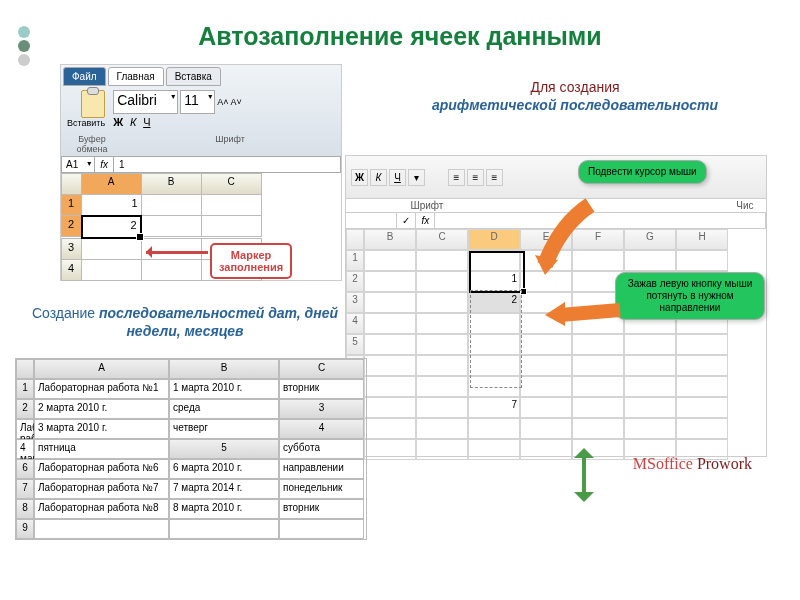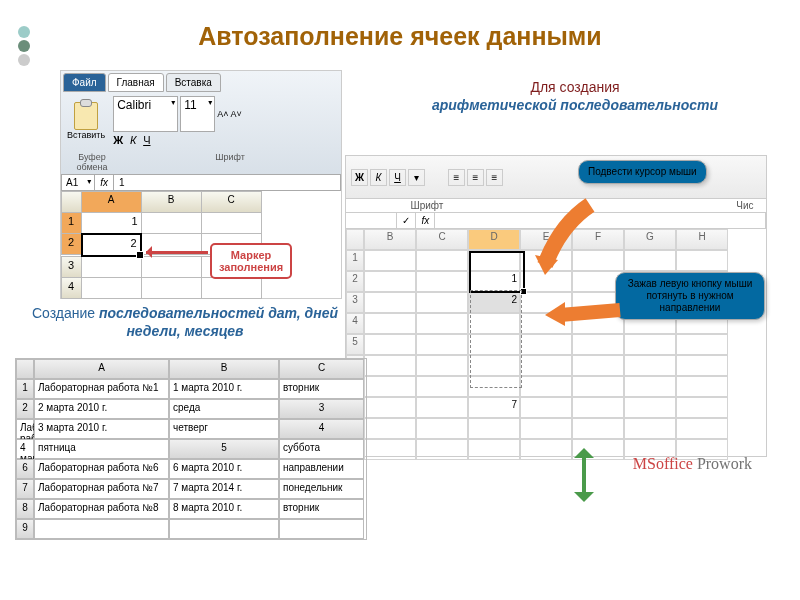--- a/index.html
+++ b/index.html
@@ -1,31 +1,31 @@
 <!DOCTYPE html>
 <html><head>
 <meta charset="utf-8">
 <style>
 body{margin:0;font-family:Arial,sans-serif;background:#fff;width:800px;height:600px;position:relative;overflow:hidden}
 .bullets{position:absolute;left:18px;top:24px}
 .bullets div{width:12px;height:12px;border-radius:50%;margin:2px 0}
 .b1{background:#9cccc8}.b2{background:#6b8e7a}.b3{background:#ccc}
-.title{text-align:center;font-size:25px;font-weight:bold;padding-top:22px;color:#a16207}
-.screenshot1{position:absolute;left:60px;top:70px;width:280px;border:1px solid #ccc;font-size:10px}
+.title{text-align:center;font-size:25px;font-weight:bold;padding-top:22px;color:#15803d}
+.screenshot1{position:absolute;left:60px;top:64px;width:280px;border:1px solid #ccc;font-size:10px}
 .ribbon{background:linear-gradient(#f0f4f8,#d8e0e8);padding:2px}
 .tabs{display:flex;gap:2px;font-size:10px}
 .tab{padding:3px 8px;border:1px solid #aaa;border-radius:3px 3px 0 0;background:#e8ecf0}
 .tab.file{background:#2a6398;color:#fff}
 .tab.active{background:#fff}
 .toolbar{display:flex;gap:8px;padding:4px;align-items:center}
-.paste{display:flex;flex-direction:column;align-items:center;font-size:9px}
+.paste{display:flex;flex-direction:column;align-items:flex-end;font-size:9px}
 .clip{width:22px;height:26px;background:#f8e8b0;border:1px solid #c0a040;border-radius:2px;position:relative}
 .clip:before{content:'';position:absolute;top:-4px;left:5px;width:10px;height:6px;border:1px solid #888;border-radius:3px;background:#ddd}
 .fontbox{display:flex;gap:2px;align-items:center}
-.fontsel{border:1px solid #aaa;padding:1px 12px 19px 3px;font-size:12px;background:#fff;position:relative}
+.fontsel{border:1px solid #aaa;padding:1px 12px 5px 3px;font-size:14px;background:#fff;position:relative}
 .fontsel:after{content:'▾';position:absolute;right:2px;font-size:8px}
 .sectlabel{font-size:9px;color:#555;text-align:center;margin-top:2px}
 .namebox{display:flex;border:1px solid #aaa;font-size:10px}
 .nb{padding:2px 16px 2px 4px;border-right:1px solid #aaa;background:#fff;position:relative}
 .nb:after{content:'▾';position:absolute;right:3px;font-size:8px}
 .fx{padding:2px 5px;border-right:1px solid #aaa;font-style:italic}
 .fbar{padding:2px 5px;flex:1;background:#fff}
 .grid1{display:grid;grid-template-columns:20px 60px 60px 60px;font-size:11px}
 .grid1 div{border:1px solid #bbb;padding:2px 3px;margin:-0.5px;height:16px}
 .ch{background:linear-gradient(#f8f8f0,#e0dcc8);text-align:center;font-size:10px}
@@ -46,24 +46,24 @@
 .s2label{font-size:10px;color:#555;text-align:center;padding:1px;border-bottom:1px solid #ccc}
 .s2nb{display:flex;border-bottom:1px solid #ccc;font-size:10px}
 .s2nb div{padding:2px 5px;border-right:1px solid #ccc}
 .grid2{display:grid;grid-template-columns:18px repeat(7,52px);font-size:10px}
 .grid2 div{border:0.5px solid #d4d4d4;height:17px;padding:1px 2px;text-align:center}
 .grid2 .ch2{background:linear-gradient(#f8f8f8,#e8e8e8);color:#666}
 .grid2 .selhead{background:#faca7d}
 .selbox{position:absolute;border:2px solid #000;pointer-events:none}
 .selbox:after{content:'';position:absolute;right:-4px;bottom:-4px;width:5px;height:5px;background:#000;border:1px solid #fff}
 .dragbox{position:absolute;border:1px dashed #888;pointer-events:none}
-.speech{position:absolute;background:#0369a1;border:1px solid #aaa;border-radius:10px;padding:5px 9px;font-size:10px;box-shadow:2px 2px 4px rgba(0,0,0,0.2);line-height:1.2;text-align:center}
+.speech{position:absolute;background:#22c55e;border:1px solid #aaa;border-radius:10px;padding:5px 9px;font-size:10px;box-shadow:2px 2px 4px rgba(0,0,0,0.2);line-height:1.2;text-align:center}
 .bigarrow{position:absolute}
 .watermark{position:absolute;right:48px;bottom:127px;font-size:16px;font-family:serif}
-.wm1{color:#c44}.wm2{color:#737373}
+.wm1{color:#c44}.wm2{color:#7f1d1d}
 .subtitle{position:absolute;left:30px;top:304px;width:310px;text-align:center;font-size:14px;color:#2a6398;line-height:1.3}
 .subtitle .it{font-style:italic;font-weight:bold}
 .table2{position:absolute;left:15px;top:358px;width:350px;font-size:10px;border:1px solid #bbb}
 .t2g{display:grid;grid-template-columns:18px 135px 110px 85px}
 .t2g div{border:0.5px solid #bbb;padding:2px 3px;height:14px;background:#fff}
 .t2g .ch3{background:linear-gradient(#f0f0f0,#d8d8d8);text-align:center}
 .t2g .rh3{background:linear-gradient(#f0f0f0,#d8d8d8);text-align:center}
 .greenarrow{position:absolute;left:582px;top:450px;width:4px;height:50px;background:#4a9a4a}
 .greenarrow:before{content:'';position:absolute;left:-8px;top:-12px;border:10px solid transparent;border-bottom-color:#4a9a4a}
 .greenarrow:after{content:'';position:absolute;left:-8px;bottom:-12px;border:10px solid transparent;border-top-color:#4a9a4a}

